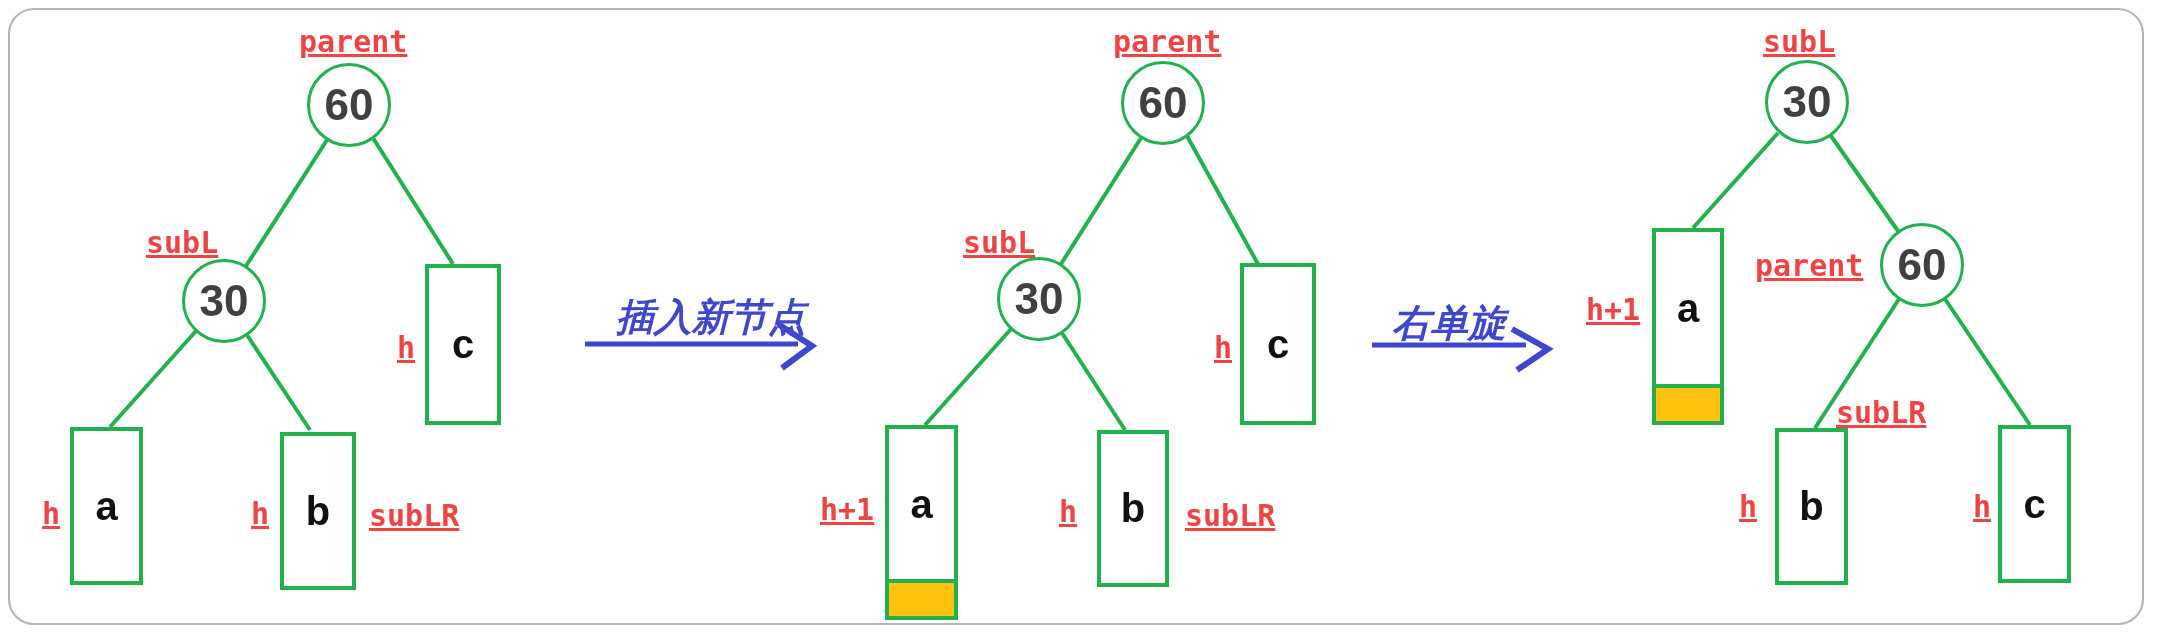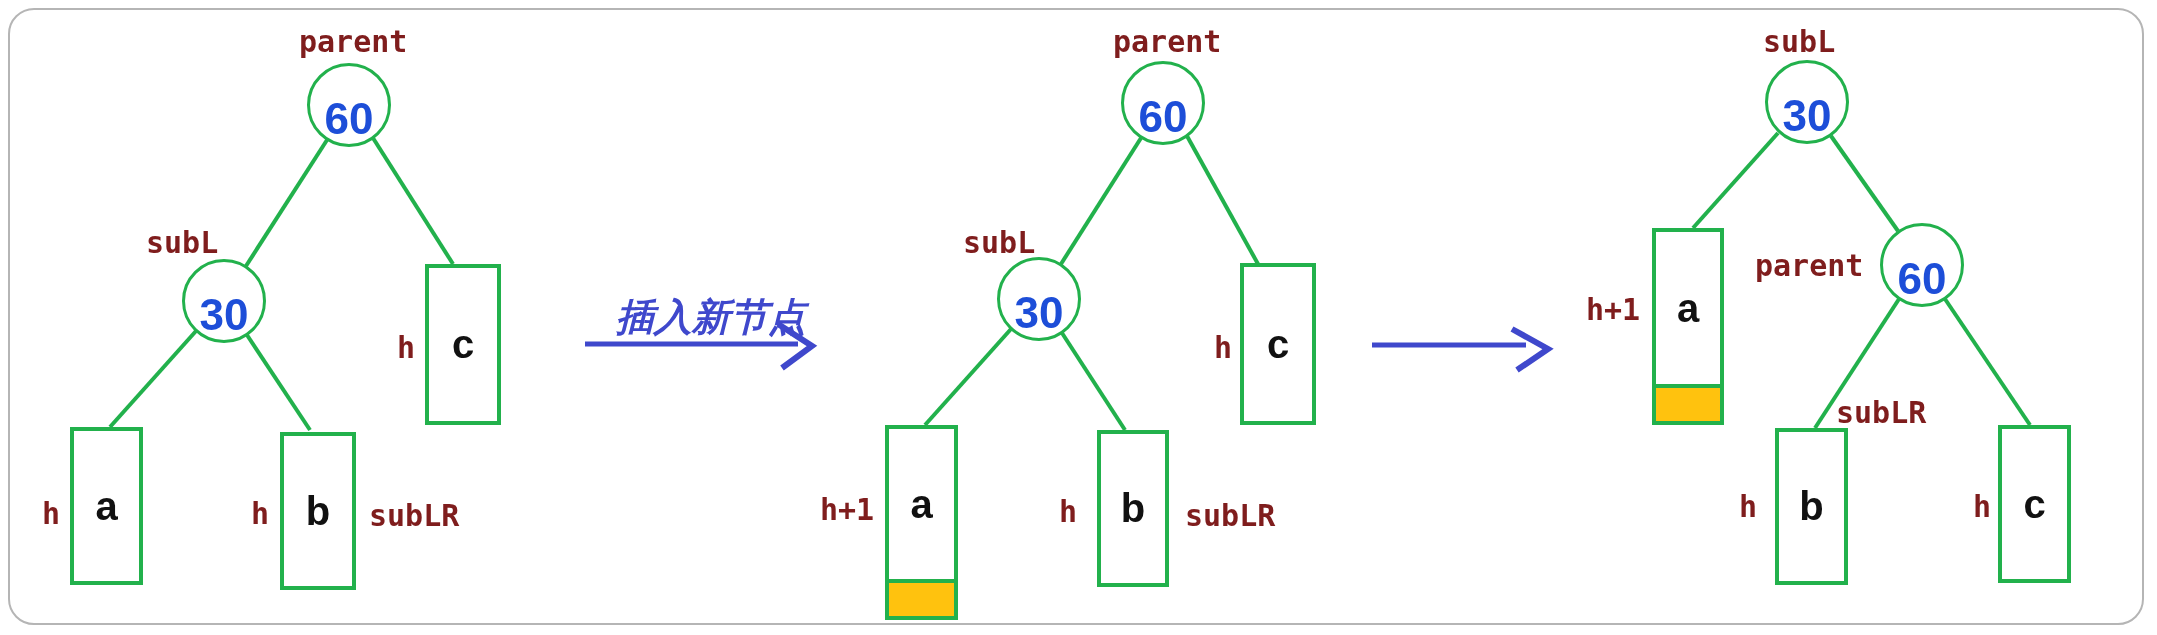--- a/index.html
+++ b/index.html
@@ -8,36 +8,37 @@
     font-family:"DejaVu Sans Mono", monospace; overflow:hidden;
   }
   .frame {
     position:absolute; left:8px; top:8px; width:2132px; height:613px;
     border:2px solid #b5b5b5; border-radius:26px;
   }
   .edges { position:absolute; left:0; top:0; width:2157px; height:635px; }
   .node {
     position:absolute; width:84px; height:84px; box-sizing:border-box;
     border:3.5px solid #22b14c; border-radius:50%; background:#fff;
-    display:flex; align-items:flex-end; justify-content:center;
-    font:700 44px "Liberation Sans", sans-serif; color:#1d4ed8;
+    display:flex; align-items:center; justify-content:center;
+    font:700 44px "Liberation Sans", sans-serif; color:#404040;
   }
   .box {
     position:absolute; box-sizing:border-box; border:4px solid #22b14c; background:#fff;
     display:flex; align-items:center; justify-content:center;
     font:700 40px "Liberation Sans", sans-serif; color:#111;
   }
   .box.with-band { padding-bottom:37px; }
   .band {
     position:absolute; left:0; right:0; bottom:0; height:37px;
     background:#ffc20e; border-top:4px solid #22b14c; box-sizing:border-box;
   }
   .rlabel {
-    position:absolute; color:#7f1d1d; font:700 30px "DejaVu Sans Mono", monospace;
+    position:absolute; color:#ef4444; font:700 30px "DejaVu Sans Mono", monospace;
     white-space:nowrap;
+    text-decoration:underline;
   }
   .cn {
     position:absolute; color:#3f48cc; white-space:nowrap;
     font:italic 700 38px "DejaVu Serif", serif;
   }
   .wm {
     position:absolute; left:1823px; top:584px; color:#cbcbcb;
     font:400 38px "Liberation Sans", sans-serif; white-space:nowrap; z-index:5;
   }
 </style>
@@ -112,20 +113,21 @@
   <div class="rlabel" style="left:1059px; top:494px;">h</div>
   <div class="box" style="left:1097px; top:430px; width:72px; height:157px;">
     <span>b</span>
   </div>
   <div class="rlabel" style="left:1185px; top:498px;">subLR</div>
   <div class="rlabel" style="left:1214px; top:330px;">h</div>
   <div class="box" style="left:1240px; top:263px; width:76px; height:162px;">
     <span>c</span>
   </div>
 
+  <div class="cn" style="left:1392px; top:298px;">右单旋</div>
 
   <div class="rlabel" style="left:1763px; top:24px;">subL</div>
   <div class="node" style="left:1765px; top:60px;">
     <span>30</span>
   </div>
   <div class="rlabel" style="left:1586px; top:292px;">h+1</div>
   <div class="box with-band" style="left:1652px; top:228px; width:72px; height:197px;">
     <span>a</span>
     <div class="band"></div>
   </div>

